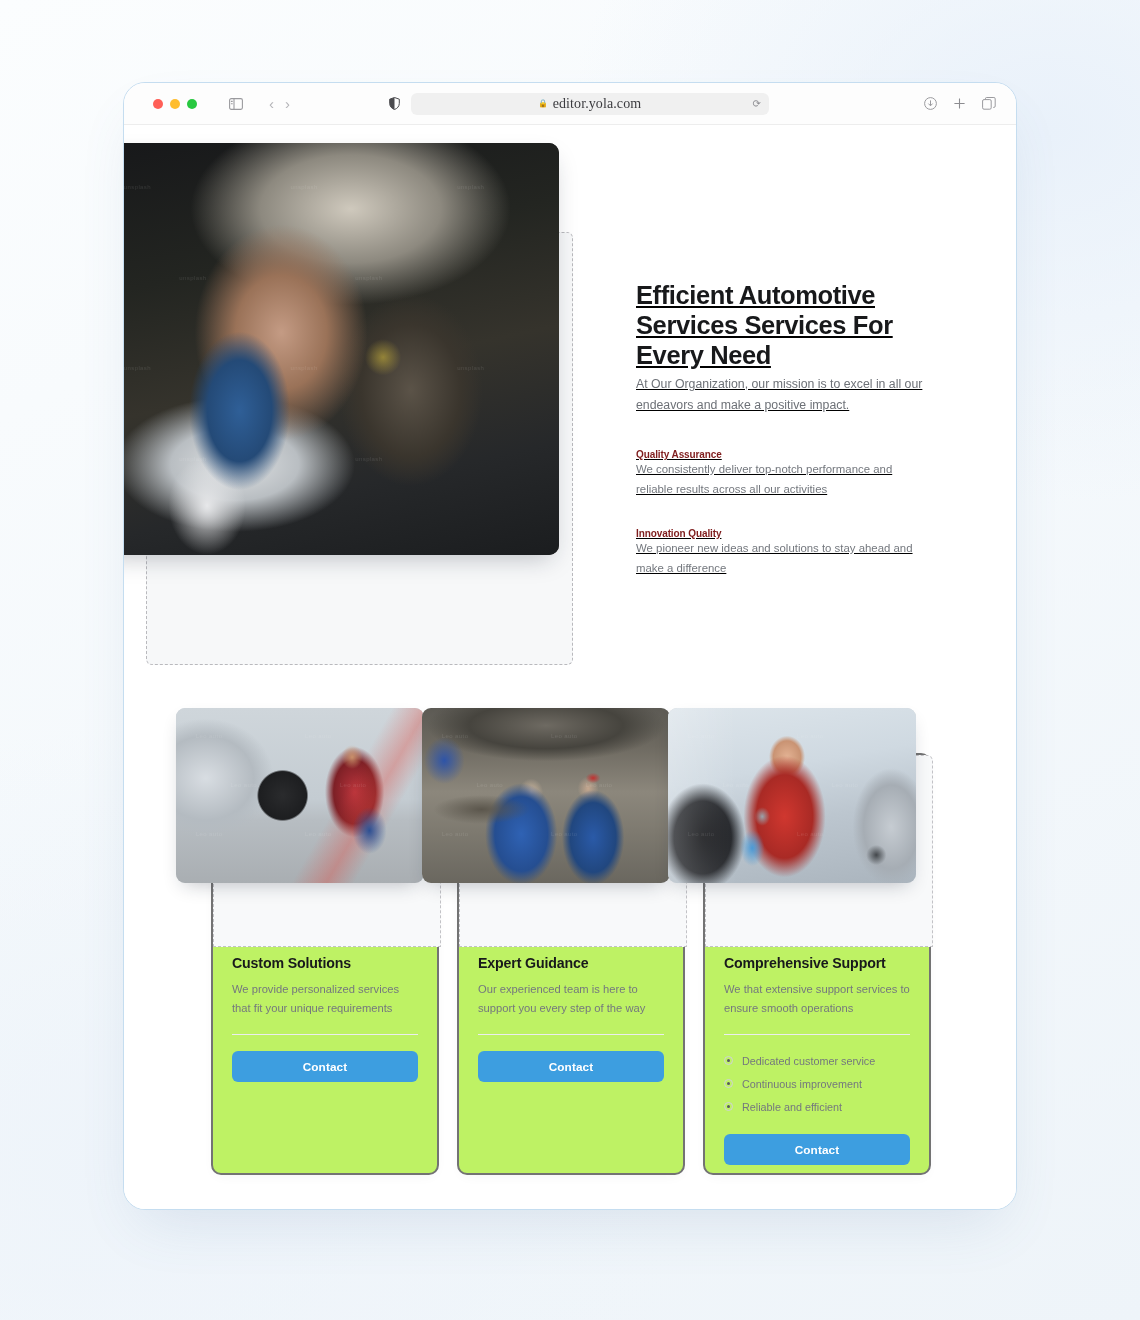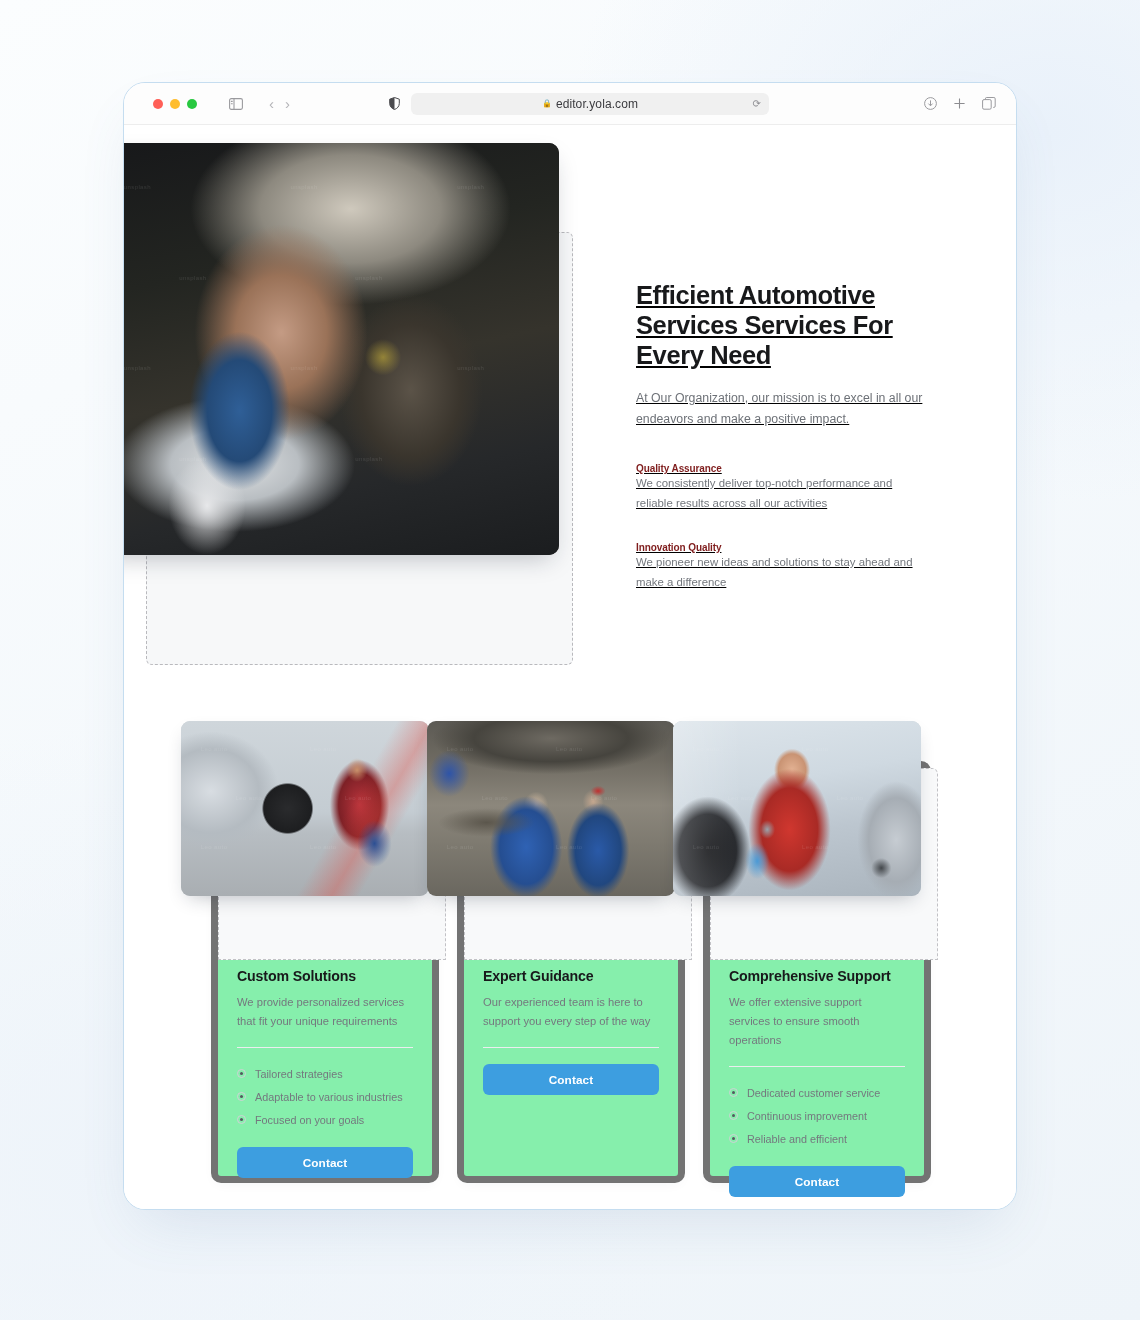--- a/index.html
+++ b/index.html
@@ -48,21 +48,21 @@
 
   .shield-wrap { margin-left: 95px; }
   .urlbar {
     margin-left: 11px;
     width: 358px; height: 22px;
     background: #f0f0f0; border-radius: 6px;
     display: flex; align-items: center; justify-content: center;
     position: relative;
   }
   .urlbar .lock { font-size: 8px; color: #6e6e73; margin-right: 4px; }
-  .urlbar .url { font-size: 12px; color: #3b3b3f; letter-spacing: .1px; }
+  .urlbar .url { font-size: 14px; color: #3b3b3f; letter-spacing: .1px; font-family: Liberation Serif, serif; }
   .urlbar .reload { position: absolute; right: 8px; font-size: 10px; color: #8d8d92; }
   .right-icos { margin-left: auto; display: flex; gap: 16px; align-items: center; color: #9a9a9e; }
 
   .viewport { background: #ffffff; height: 1086px; position: relative; }
 
   
   .hero-dash {
     position: absolute;
     left: 22px; top: 107px;
     width: 427px; height: 433px;
@@ -84,21 +84,21 @@
     left: 512px; top: 155px;
     width: 292px;
     text-decoration: underline;
   }
   .hero-h1 {
     font-size: 25.5px; line-height: 30px;
     font-weight: 700; color: #18191b;
     letter-spacing: -.4px;
   }
   .hero-sub {
-    margin-top: 18px;
+    margin-top: 4px;
     font-size: 12.3px; line-height: 21px;
     color: #6d7177;
   }
   .feat { margin-top: 33px; }
   .feat + .feat { margin-top: 29px; }
   .feat h3 {
     font-size: 10px; font-weight: 700; color: #7f1d1d;
     letter-spacing: -.1px;
   }
   .feat p {
@@ -107,24 +107,24 @@
   }
 
   
   .cards {
     position: absolute;
     left: 48px; top: 600px;
     width: 806px; height: 448px;
   }
   .card {
     position: absolute;
-    top: 36px;
+    top: 28px;
     width: 228px; height: 422px;
-    background: #86efac;
-    border: 7px solid #737373;
+    background: #bef264;
+    border: 2px solid #737373;
     border-radius: 10px;
     box-shadow: 0 4px 14px -6px rgba(40,60,90,.08);
   }
   .card.c1 { left: 39px; }
   .card.c2 { left: 285px; }
   .card.c3 { left: 531px; }
 
   .card-dash {
     position: absolute;
     left: 0px; top: 0px;
@@ -362,34 +362,20 @@
             <span style="left:22%;top:42%">Leo auto</span>
               <span style="left:66%;top:42%">Leo auto</span>
             <span style="left:8%;top:70%">Leo auto</span>
               <span style="left:52%;top:70%">Leo auto</span>
           </div>
         </div>
         <div class="card-body">
           <div class="card-title">Custom Solutions</div>
           <div class="card-desc">We provide personalized services that fit your unique requirements</div>
           <div class="card-rule"></div>
-          <ul class="bullets">
-            <li>
-              <span class="bul-dot"></span>
-              <span>Tailored strategies</span>
-            </li>
-            <li>
-              <span class="bul-dot"></span>
-              <span>Adaptable to various industries</span>
-            </li>
-            <li>
-              <span class="bul-dot"></span>
-              <span>Focused on your goals</span>
-            </li>
-          </ul>
           <button class="contact-btn">Contact</button>
         </div>
       </div>
 
       <div class="card c2">
         <div class="card-dash"></div>
         <div class="card-img">
           <div class="ph ph-c2"></div>
           <div class="wm">
             <span style="left:8%;top:14%">Leo auto</span>
@@ -416,21 +402,21 @@
             <span style="left:8%;top:14%">Leo auto</span>
               <span style="left:52%;top:14%">Leo auto</span>
             <span style="left:22%;top:42%">Leo auto</span>
               <span style="left:66%;top:42%">Leo auto</span>
             <span style="left:8%;top:70%">Leo auto</span>
               <span style="left:52%;top:70%">Leo auto</span>
           </div>
         </div>
         <div class="card-body">
           <div class="card-title">Comprehensive Support</div>
-          <div class="card-desc">We offer extensive support services to ensure smooth operations</div>
+          <div class="card-desc">We that extensive support services to ensure smooth operations</div>
           <div class="card-rule"></div>
           <ul class="bullets">
             <li>
               <span class="bul-dot"></span>
               <span>Dedicated customer service</span>
             </li>
             <li>
               <span class="bul-dot"></span>
               <span>Continuous improvement</span>
             </li>

